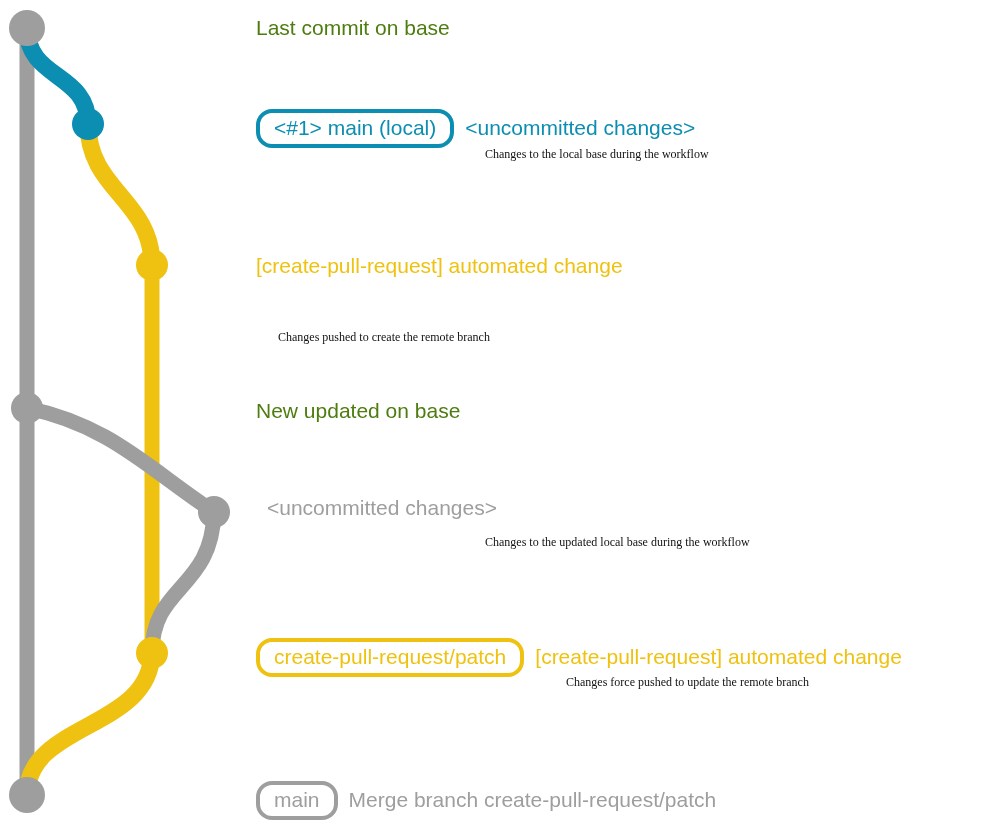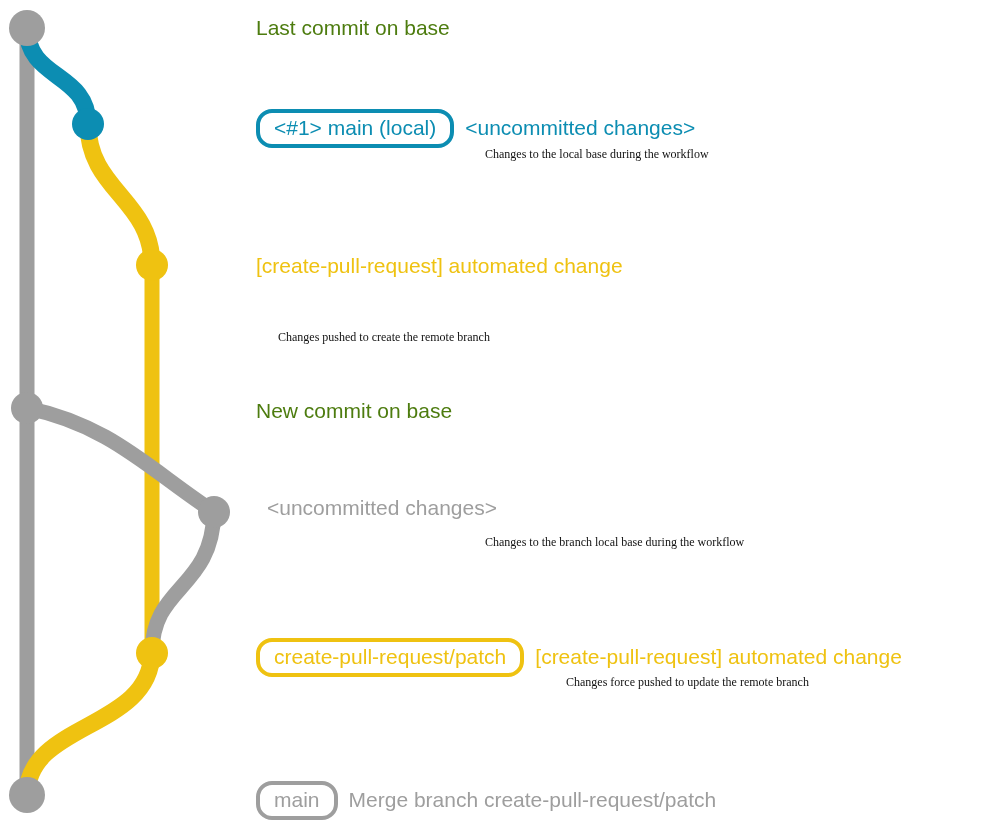--- a/index.html
+++ b/index.html
@@ -108,26 +108,26 @@
   <span class="ref-chip blue">&lt;#1&gt; main (local)</span>
   <span class="subject blue">&lt;uncommitted changes&gt;</span>
 </div>
 <div class="note" style="left:485px; top:148px;">Changes to the local base during the workflow</div>
 
 <div class="commit-row" style="left:256px; top:255px;">
   <span class="subject yellow nochip">[create-pull-request] automated change</span>
 </div>
 <div class="note" style="left:278px; top:291px;margin-top:40px;">Changes pushed to create the remote branch</div>
 
-<div class="plain-label" style="left:256px; top:400px;">New commit on base</div>
+<div class="plain-label" style="left:256px; top:400px;">New updated on base</div>
 
 <div class="commit-row" style="left:256px; top:497px;">
   <span class="subject gray">&lt;uncommitted changes&gt;</span>
 </div>
-<div class="note" style="left:485px; top:536px;">Changes to the branch local base during the workflow</div>
+<div class="note" style="left:485px; top:536px;">Changes to the updated local base during the workflow</div>
 
 <div class="commit-row" style="left:256px; top:638px;">
   <span class="ref-chip yellow">create-pull-request/patch</span>
   <span class="subject yellow">[create-pull-request] automated change</span>
 </div>
 <div class="note" style="left:566px; top:676px;">Changes force pushed to update the remote branch</div>
 
 <div class="commit-row" style="left:256px; top:781px;">
   <span class="ref-chip gray">main</span>
   <span class="subject gray">Merge branch create-pull-request/patch</span>

